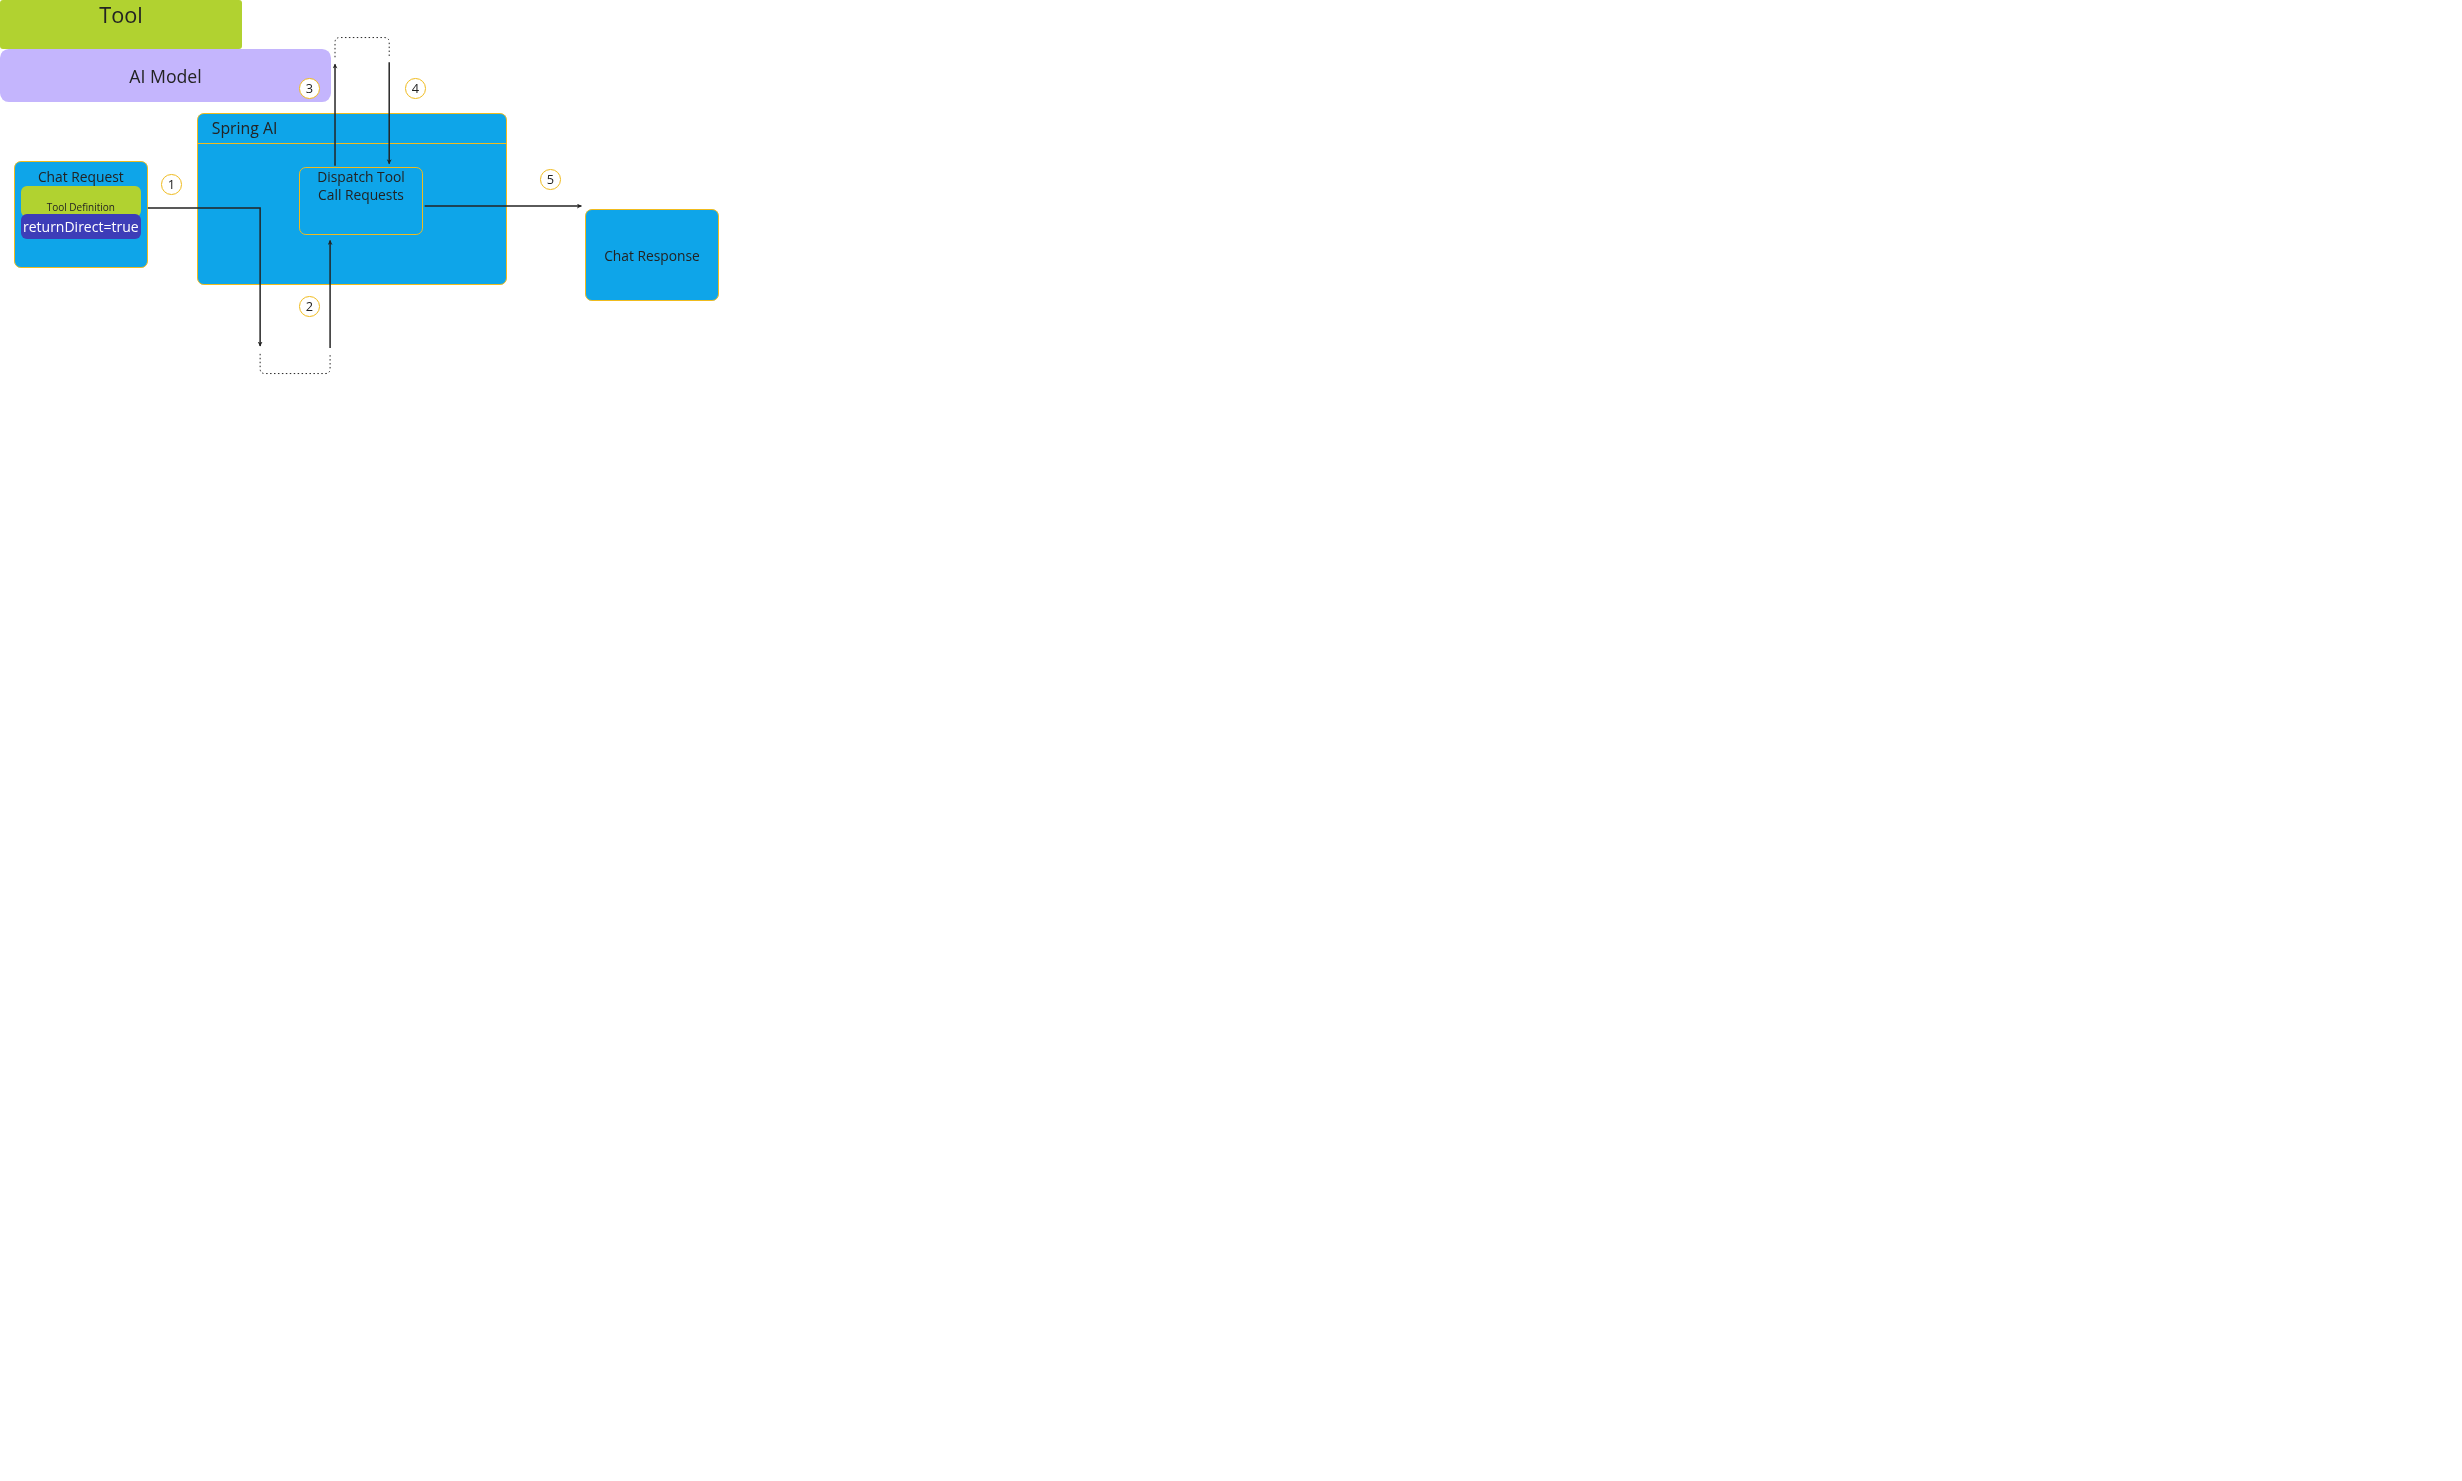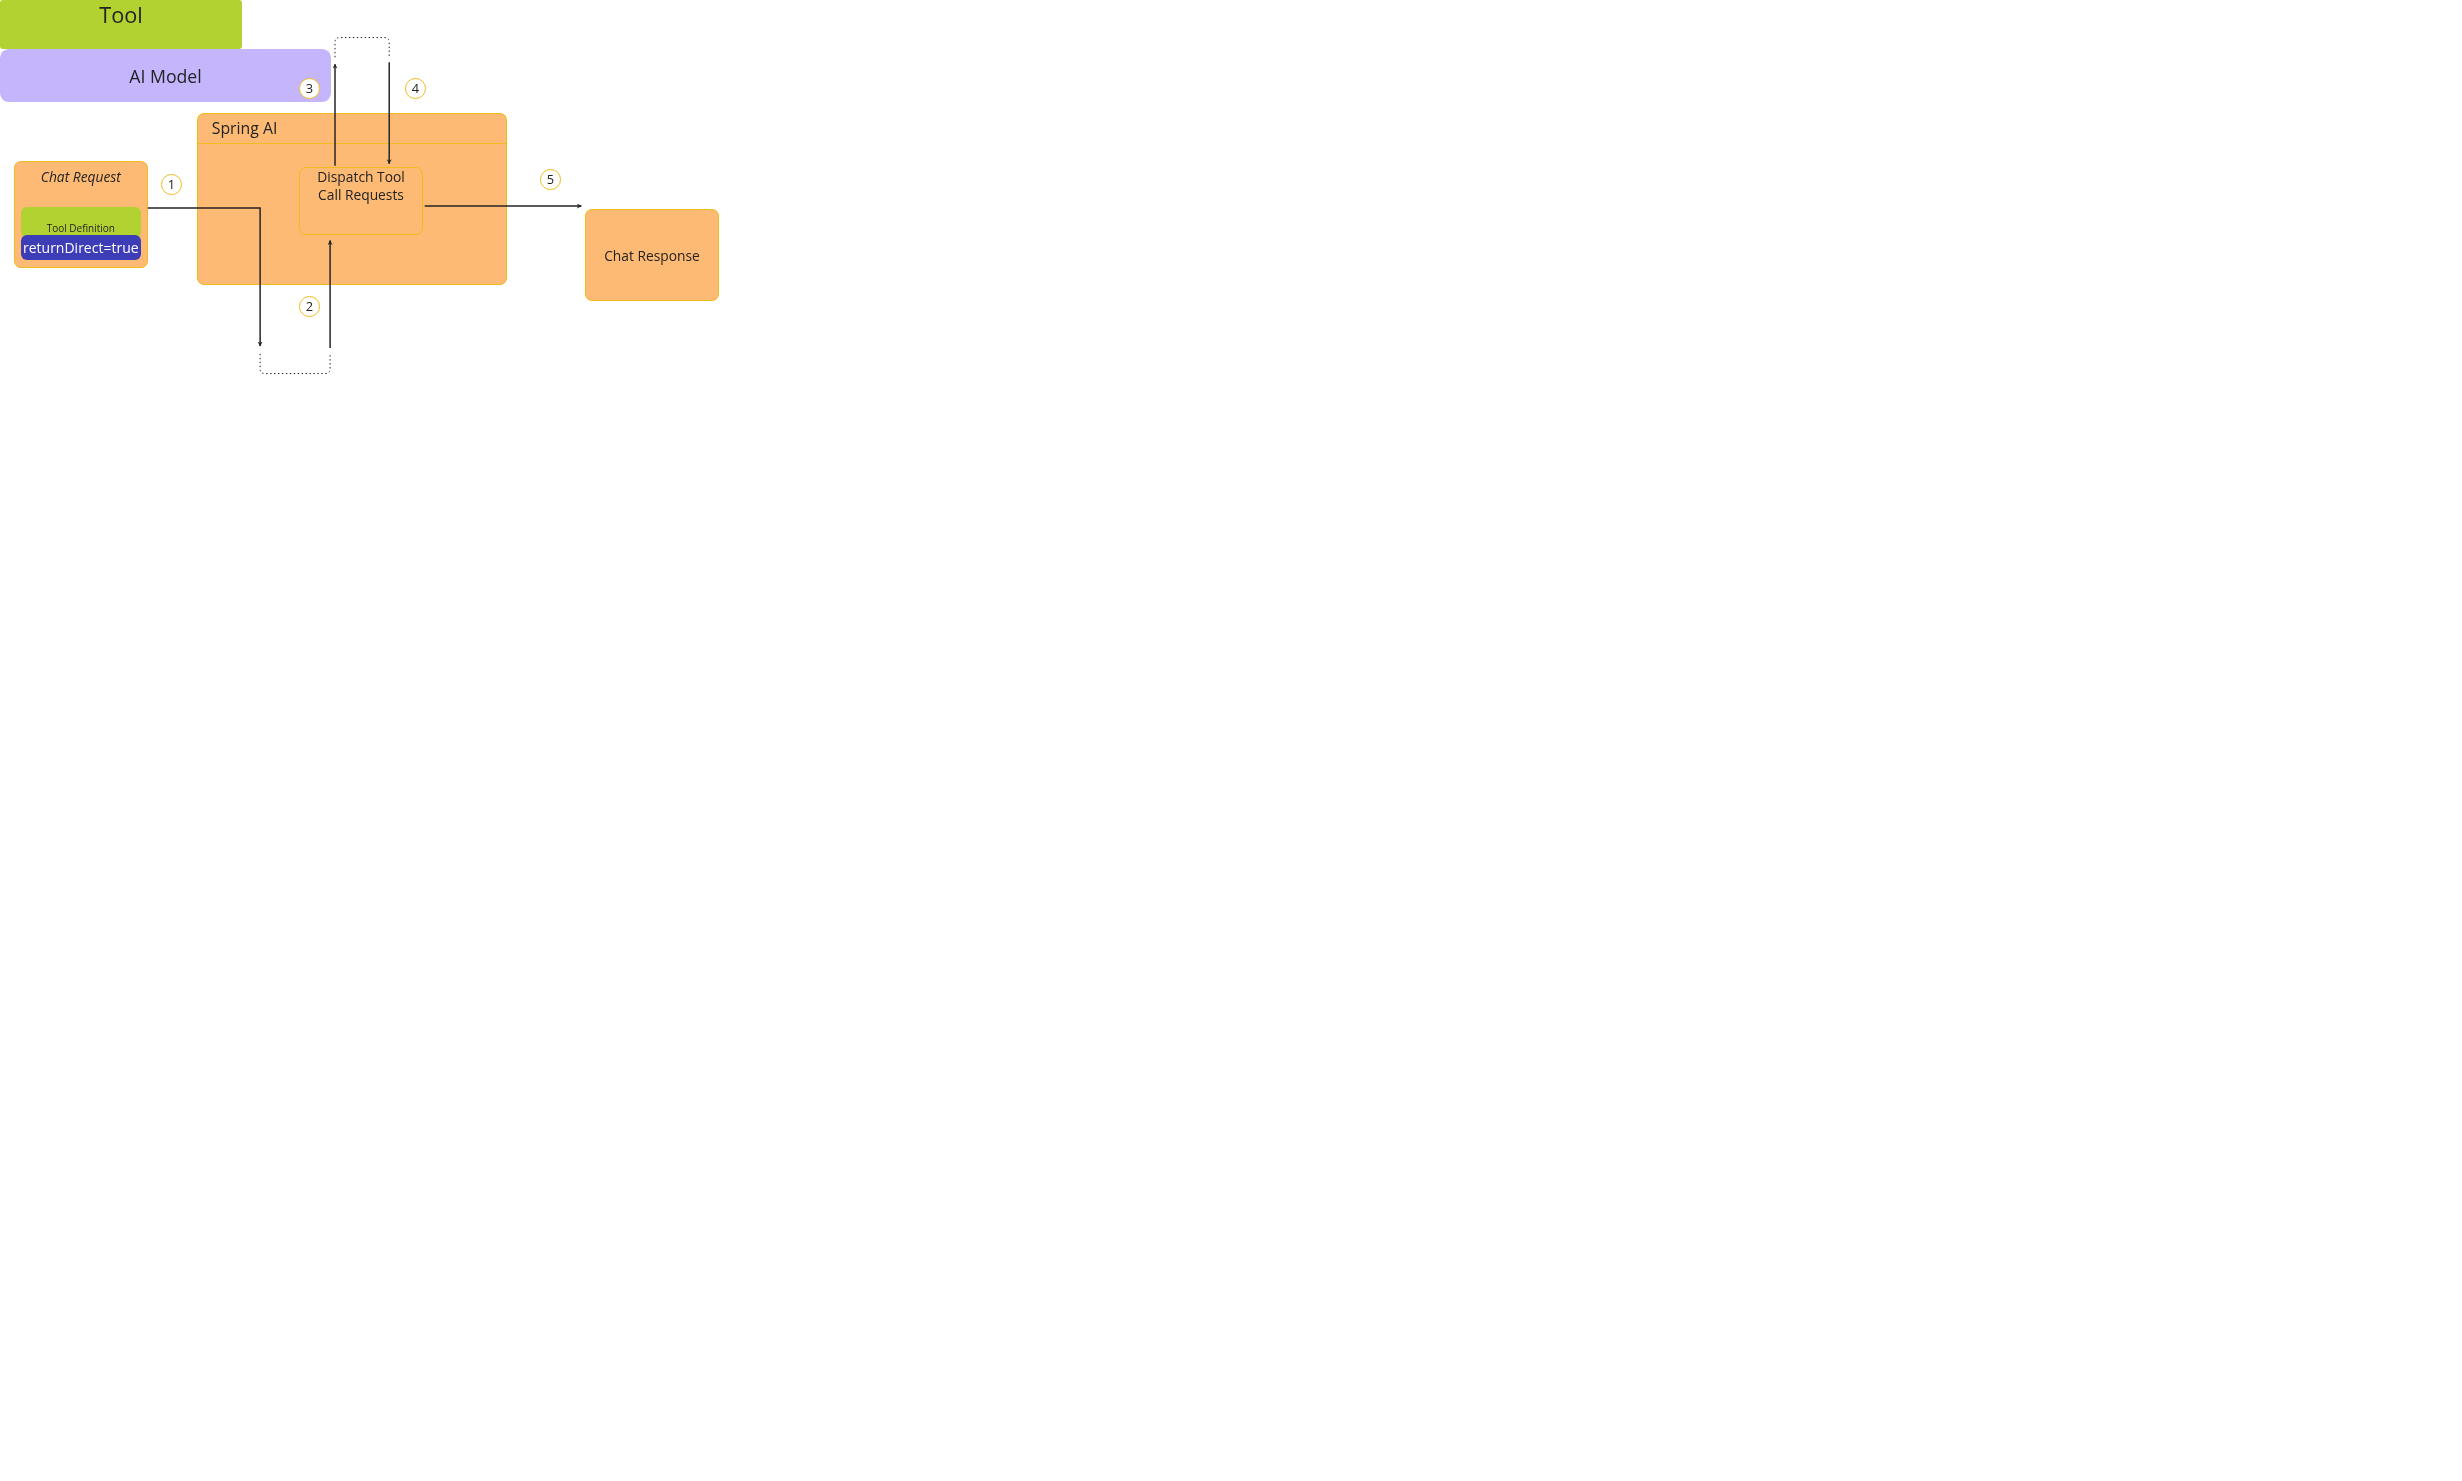--- a/index.html
+++ b/index.html
@@ -14,21 +14,21 @@
   }
   .canvas {
     position: relative;
     width: 739px;
     height: 419px;
   }
   .box {
     position: absolute;
     border: 1px solid #f0bb1d;
     border-radius: 6.9px;
-    background: #fdba74;
+    background: #0ea5e9;
   }
 
   
   .tool-box {
     left: 207px;
     top: 10.8px;
     width: 242px;
     height: 49px;
     background: #b1d230;
     border: none;
@@ -79,22 +79,21 @@
   .request-box {
     left: 13.8px;
     top: 161px;
     width: 134px;
     height: 107px;
     padding-top: 4.9px;
   }
   .request-title {
     font-size: 13.8px;
     text-align: center;
-    margin-bottom: 21px;
-    font-style: italic;
+    margin-bottom: 0;
   }
   .tooldef {
     margin: 0 5.9px;
     background: #b1d230;
     border-radius: 5.9px;
     height: 31.5px;
     display:flex;
     align-items:flex-end;
     justify-content:center;
     font-size: 10px;

